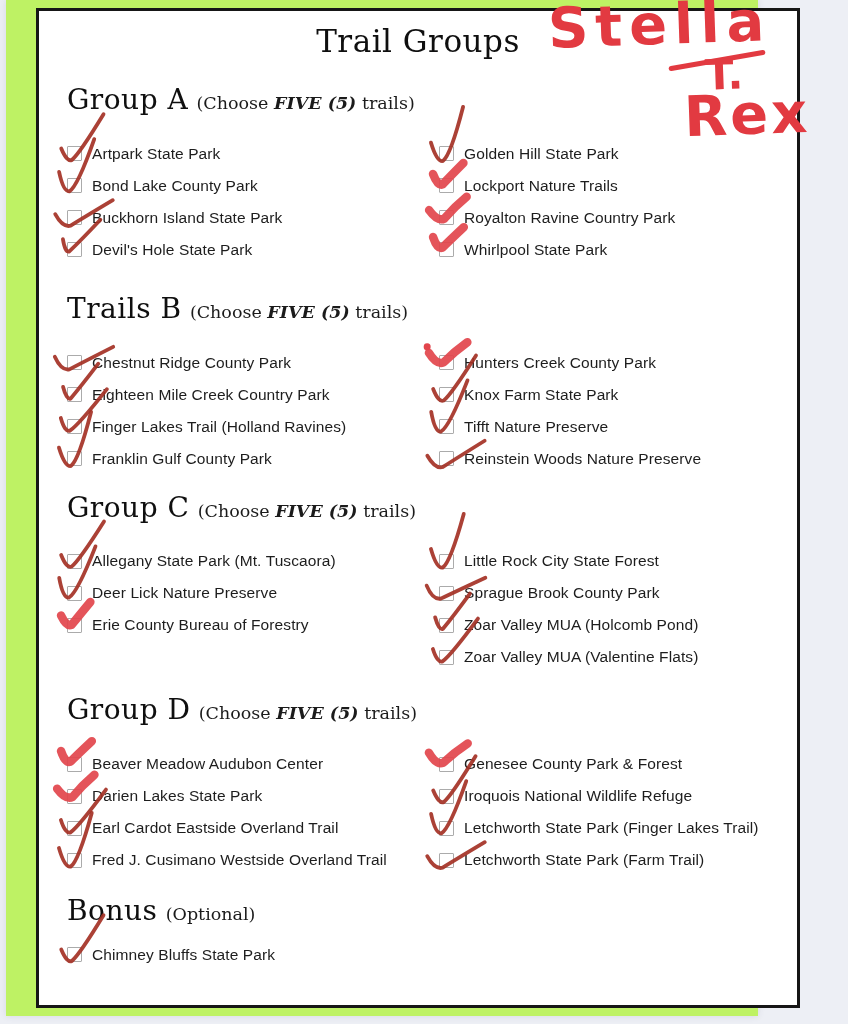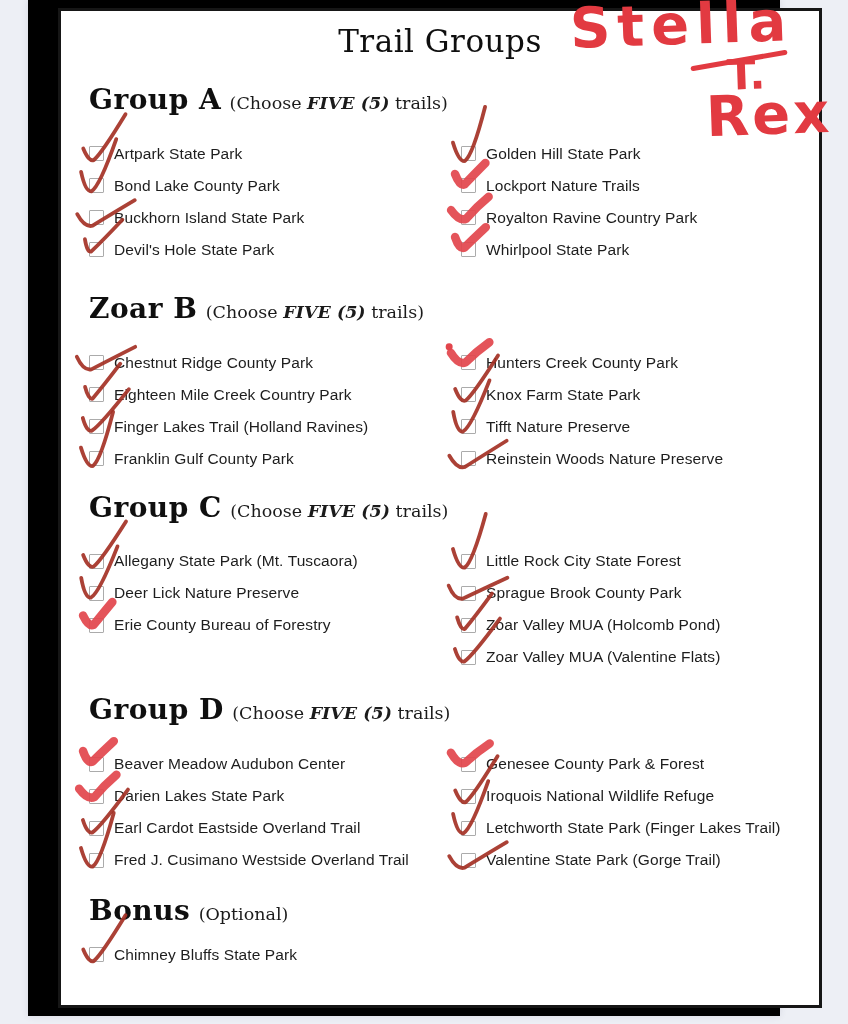--- a/index.html
+++ b/index.html
@@ -1,25 +1,25 @@
 <!DOCTYPE html>
 <html><head>
 <meta charset="utf-8">
 <style>
   html,body{margin:0;padding:0;}
   body{width:848px;height:1024px;background:#edeff5;font-family:"Liberation Sans",sans-serif;}
   .scene{position:relative;width:848px;height:1024px;overflow:hidden;}
-  .paper{position:absolute;left:28px;top:0;width:752px;height:1016px;background:#000000;
+  .paper{position:absolute;left:6px;top:0;width:752px;height:1016px;background:#bef264;
          box-shadow:0 0 7px rgba(60,60,90,.12);}
   .frame{position:absolute;left:30px;top:8px;width:764px;height:1000px;border:3px solid #161616;
          box-sizing:border-box;background:#fff;}
   h1.doc-title{margin:12px 0 0;text-align:center;font-family:"DejaVu Serif",serif;font-weight:400;
          font-size:31px;letter-spacing:.5px;color:#0f0f0f;}
   h2.group-head{margin:26px 0 0 28px;font-family:"DejaVu Serif",serif;color:#0f0f0f;line-height:1.1;}
-  .gname{font-size:28px;font-weight:700;letter-spacing:.5px;}
+  .gname{font-size:28px;font-weight:400;letter-spacing:.5px;}
   .gsub{font-size:17.5px;font-weight:400;color:#1b1b1b;}
   .gsub b{font-weight:700;font-style:italic;}
   .cols{display:flex;margin:22px 0 0 28px;}
   .col.left{width:372px;}
   .col.right{flex:1;}
   .item{position:relative;display:flex;align-items:center;height:32px;}
   .cbx{width:13px;height:13px;border:1px solid #ababab;border-radius:1px;background:#fff;
        margin-right:10px;flex:none;}
   .lbl{font-size:15.5px;color:#1d1d1d;letter-spacing:.1px;white-space:nowrap;}
   svg.check{position:absolute;left:-16px;top:-27px;width:76px;height:64px;overflow:visible;
@@ -105,21 +105,21 @@
     <span class="cbx"></span>
     <span class="lbl">Whirlpool State Park</span>
   <svg class="check" viewBox="0 0 76 64" style="transform: rotate(4deg);">
                     <path d="M10,32 Q15,44 20,42 Q28,33 40,20" fill="none" stroke="#e2454c" stroke-width="8.5" stroke-linecap="round" stroke-linejoin="round" opacity="0.92"></path>
                   </svg>
                 </div>
               </div>
     </div>
   </section>
           <section class="group g1">
-    <h2 class="group-head"><span class="gname">Zoar B</span>
+    <h2 class="group-head"><span class="gname">Trails B</span>
       <span class="gsub"><span class="sub-pre">(Choose </span><b class="sub-bold">FIVE (5)</b><span class="sub-post"> trails)</span></span>
     </h2>
     <div class="cols">
       <div class="col left">
                 <div class="item">
     <span class="cbx"></span>
     <span class="lbl">Chestnut Ridge County Park</span>
   <svg class="check" viewBox="0 0 76 64" style="transform: rotate(2deg);">
                     <path d="M4,38 Q11,52 19,50 Q33,42 62,26" fill="none" stroke="#a43125" stroke-width="3.8" stroke-linecap="round" stroke-linejoin="round" opacity="0.92"></path>
                   </svg>
@@ -291,21 +291,21 @@
                 </div>
                 <div class="item">
     <span class="cbx"></span>
     <span class="lbl">Letchworth State Park (Finger Lakes Trail)</span>
   <svg class="check" viewBox="0 0 76 64" style="transform: rotate(2deg);">
                     <path d="M8,30 Q13,50 19,49 Q27,44 42,-4" fill="none" stroke="#a43125" stroke-width="3.8" stroke-linecap="round" stroke-linejoin="round" opacity="0.92"></path>
                   </svg>
                 </div>
                 <div class="item">
     <span class="cbx"></span>
-    <span class="lbl">Valentine State Park (Gorge Trail)</span>
+    <span class="lbl">Letchworth State Park (Farm Trail)</span>
   <svg class="check" viewBox="0 0 76 64" style="transform: rotate(-2deg);">
                     <path d="M4,38 Q11,52 19,50 Q33,42 62,26" fill="none" stroke="#a43125" stroke-width="3.8" stroke-linecap="round" stroke-linejoin="round" opacity="0.92"></path>
                   </svg>
                 </div>
               </div>
     </div>
   </section>
           <section class="group g4">
     <h2 class="group-head"><span class="gname">Bonus</span>
       <span class="gsub"><span class="sub-pre">(Optional)</span><b class="sub-bold"></b><span class="sub-post"></span></span>

